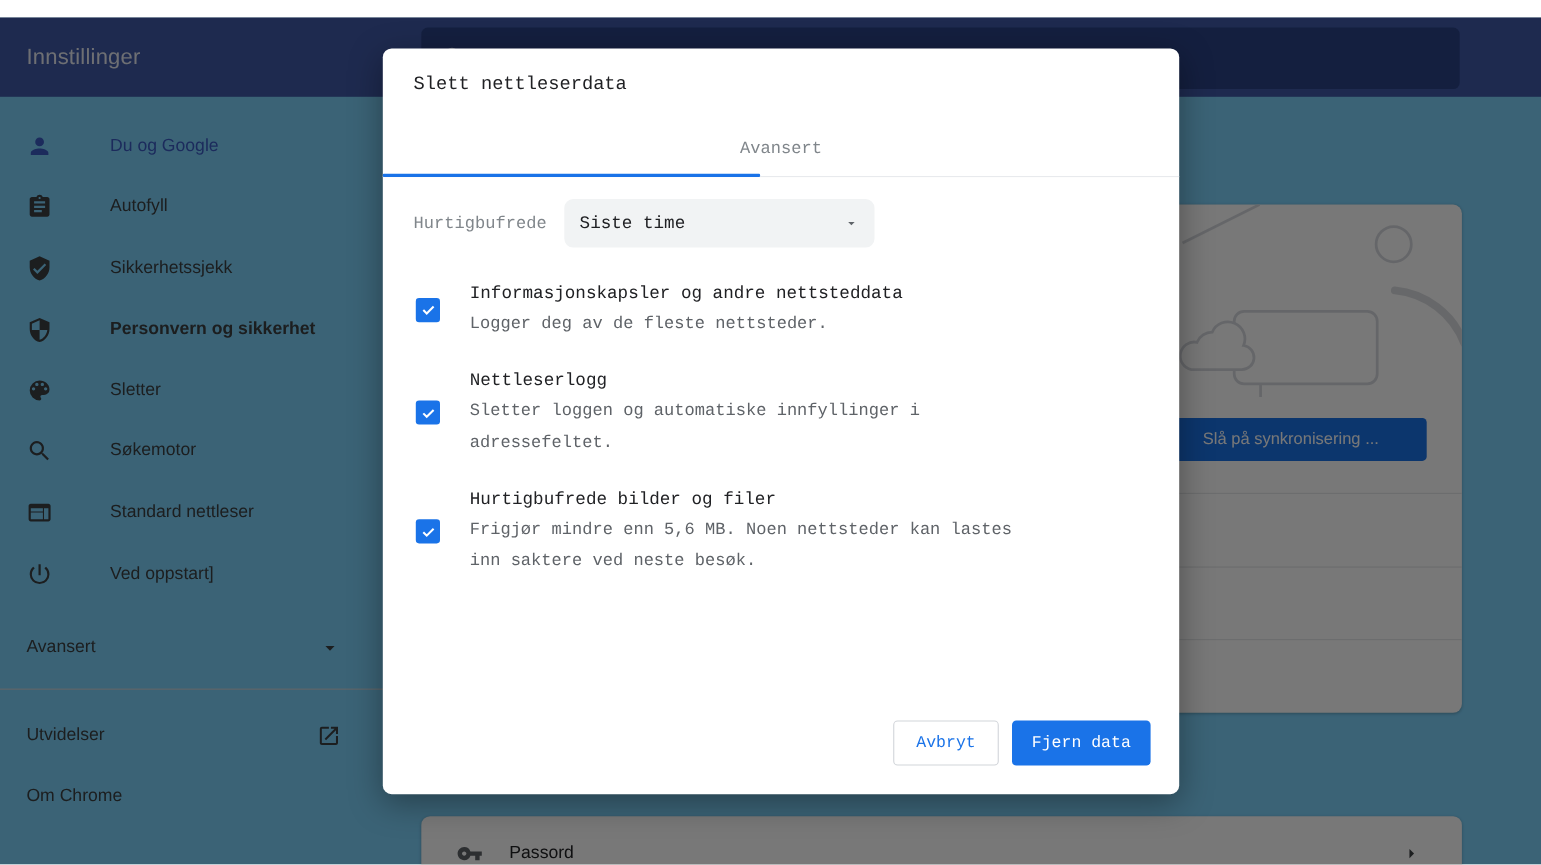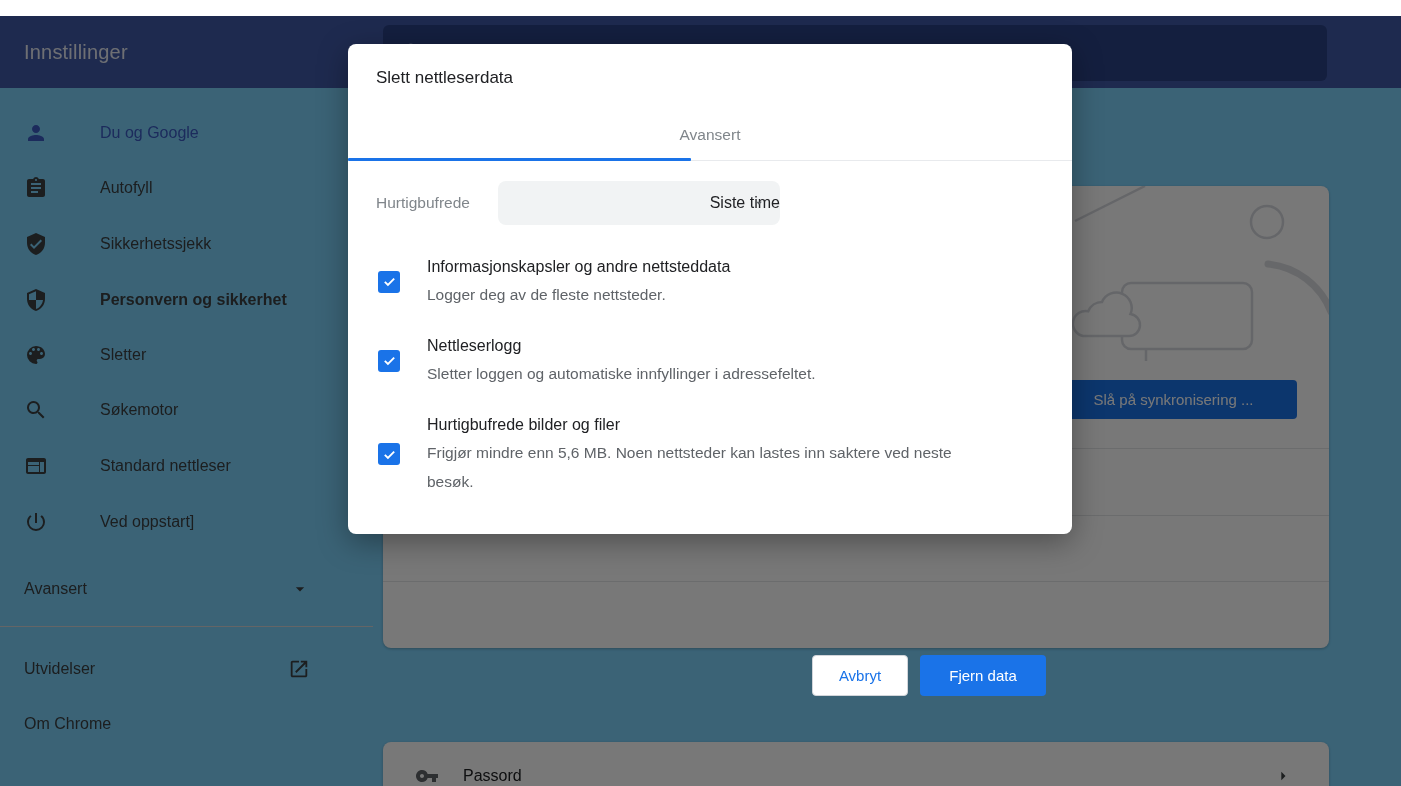--- a/index.html
+++ b/index.html
@@ -41,35 +41,35 @@
   .card-divider{position:absolute;left:0;width:100%;height:1px;background:#e3e5e8;}
 
   .password-card{position:absolute;left:383px;top:726px;width:946px;height:80px;background:#fff;
                  border-radius:8px 8px 0 0;box-shadow:0 1px 3px rgba(0,0,0,.25);}
   .password-row{display:flex;align-items:center;height:68px;width:100%;cursor:pointer;}
   .password-row .key{margin-left:32px;color:#5f6368;display:flex;}
   .password-row .plbl{margin-left:24px;font-size:16px;color:#202124;}
   .password-row .chev{margin-left:auto;margin-right:36px;color:#3c4043;display:flex;}
 
   
-  .dialog{position:absolute;left:348px;top:44px;width:724px;height:490px;background:#fff;
-          border-radius:8px;box-shadow:0 8px 30px rgba(0,0,0,.35);}
+  .dialog{position:absolute;left:348px;top:44px;width:724px;height:678px;background:#fff;
+          border-radius:8px;box-shadow:0 8px 30px rgba(0,0,0,.35);font-family:Liberation Mono, monospace;}
   .dialog-title{position:absolute;left:28px;top:24px;font-size:17px;color:#202124;}
   .tabs{position:absolute;left:0;top:66px;width:100%;height:50px;border-bottom:1px solid #e8eaed;
         display:flex;}
   .tab{flex:1;display:flex;align-items:center;justify-content:center;font-size:15.5px;
        font-weight:500;color:#80868b;cursor:pointer;}
   .tab.active{color:#1a73e8;}
   .tab-underline{position:absolute;left:0;bottom:-1px;width:343px;height:3px;background:#1a73e8;
                  border-radius:1px;}
 
   .time-row{position:absolute;left:28px;top:137px;height:44px;display:flex;align-items:center;}
   .time-label{font-size:15.5px;color:#80868b;}
-  .time-select{margin-left:28px;width:282px;height:44px;background:#f1f3f4;border-radius:8px;
-               display:flex;align-items:center;cursor:pointer;position:relative;justify-content:flex-end;}
+  .time-select{margin-left:16px;width:282px;height:44px;background:#f1f3f4;border-radius:8px;
+               display:flex;align-items:center;cursor:pointer;position:relative;}
   .time-value{margin-left:14px;font-size:16px;color:#202124;}
   .time-caret{position:absolute;right:14px;color:#5f6368;display:flex;}
 
   .checks{position:absolute;left:28px;top:210px;width:620px;}
   .check-row{display:flex;align-items:center;min-height:54px;margin-bottom:24px;}
   .checkbox{width:22px;height:22px;border-radius:3px;background:#1a73e8;flex:none;margin-left:2px;
             display:flex;align-items:center;justify-content:center;cursor:pointer;}
   .check-text{margin-left:27px;width:530px;}
   .check-label{font-size:16px;color:#202124;line-height:26px;}
   .check-desc{font-size:15.5px;color:#5f6368;line-height:29px;}

